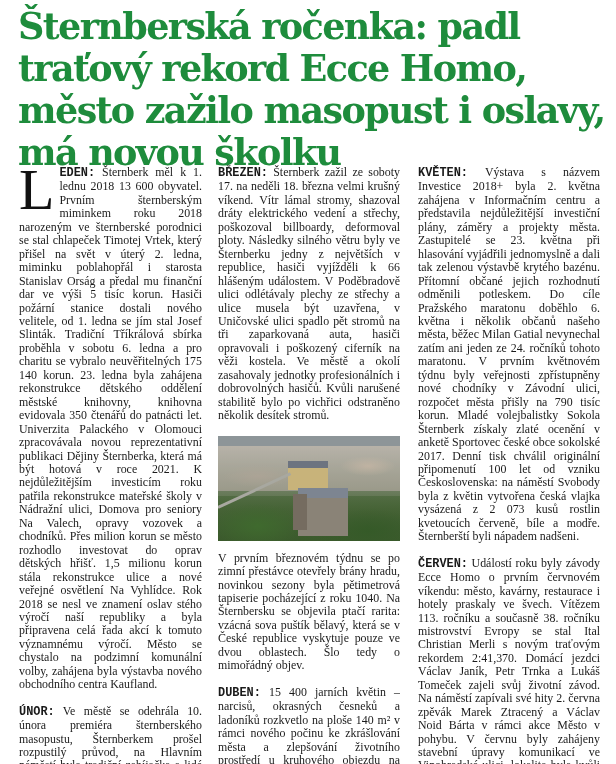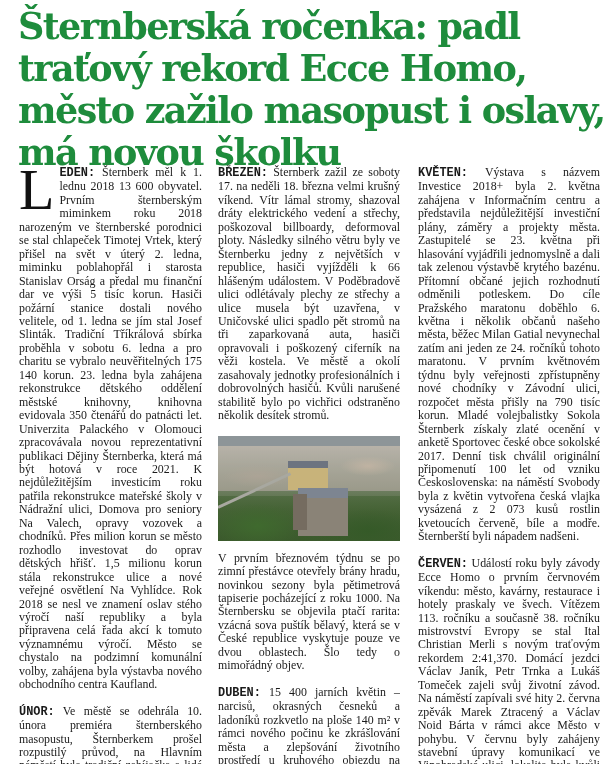--- a/index.html
+++ b/index.html
@@ -68,21 +68,21 @@
     <div class="photo" title="Letecký pohled na Šternberk s hradem a kostelem">
       <div class="sky"></div>
       <div class="town"></div>
       <div class="church"></div>
       <div class="trees"></div>
       <div class="castle"></div>
       <div class="tower"></div>
       <div class="road"></div>
     </div>
     <p>
-      <span>V prvním březnovém týdnu se po zimní přestávce otevřely brány hradu, novinkou sezony byla pětimetrová tapiserie pocházející z roku 1000. Na Šternbersku se objevila ptačí rarita: vzácná sova puštík bělavý, která se v České republice vyskytuje pouze ve dvou oblastech. Šlo tedy o mimořádný objev.</span>
+      <span>V prvním březnovém týdnu se po zimní přestávce otevřely brány hradu, novinkou sezony byla pětimetrová tapiserie pocházející z roku 1040. Na Šternbersku se objevila ptačí rarita: vzácná sova puštík bělavý, která se v České republice vyskytuje pouze ve dvou oblastech. Šlo tedy o mimořádný objev.</span>
     </p>
     <p>
       <span class="lead">DUBEN:</span><span> 15 400 jarních květin – narcisů, okrasných česneků a ladoníků rozkvetlo na ploše 140 m² v rámci nového počinu ke zkrášlování města a zlepšování životního prostředí u kruhového objezdu na Olomoucké ulici a na náměstí Svobody. Město vydalo historický komiks plný pravdivých příběhů z dějin Šternberka. 13. dubna se konal Den otevřených dveří ve šternberské požární stanici, zavítal sem i starosta Stanislav Orság a poděkoval hasičům za nasazení a pomoc při březnové kalamitě. Průkaz na službu Senior taxi si k 15. dubnu pořídilo již 350 seniorů a uskutečnilo se přes 230 jednotlivých jízd. Hřiště na Jiráskově sídlišti bylo po rekonstrukci opět přístupné dětem; obnovena byla dopadová plocha, oprava stála 350 tisíc korun. Malíř Libor Vojkůvka obdržel 12. dubna cenu</span>
     </p>
   </div>
 
   <div class="col col3">
     <p>
       <span class="lead">KVĚTEN:</span><span> Výstava s názvem Investice 2018+ byla 2. května zahájena v Informačním centru a představila nejdůležitější investiční plány, záměry a projekty města. Zastupitelé se 23. května při hlasování vyjádřili jednomyslně a dali tak zelenou výstavbě krytého bazénu. Přítomní občané jejich rozhodnutí odměnili potleskem. Do cíle Pražského maratonu doběhlo 6. května i několik občanů našeho města, běžec Milan Gatial nevynechal zatím ani jeden ze 24. ročníků tohoto maratonu. V prvním květnovém týdnu byly veřejnosti zpřístupněny nové chodníky v Závodní ulici, rozpočet města přišly na 790 tisíc korun. Mladé volejbalistky Sokola Šternberk získaly zlaté ocenění v anketě Sportovec české obce sokolské 2017. Denní tisk chválil originální připomenutí 100 let od vzniku Československa: na náměstí Svobody byla z květin vytvořena česká vlajka vysázená z 2 073 kusů rostlin kvetoucích červeně, bíle a modře. Šternberští byli nápadem nadšeni.</span>
     </p>

